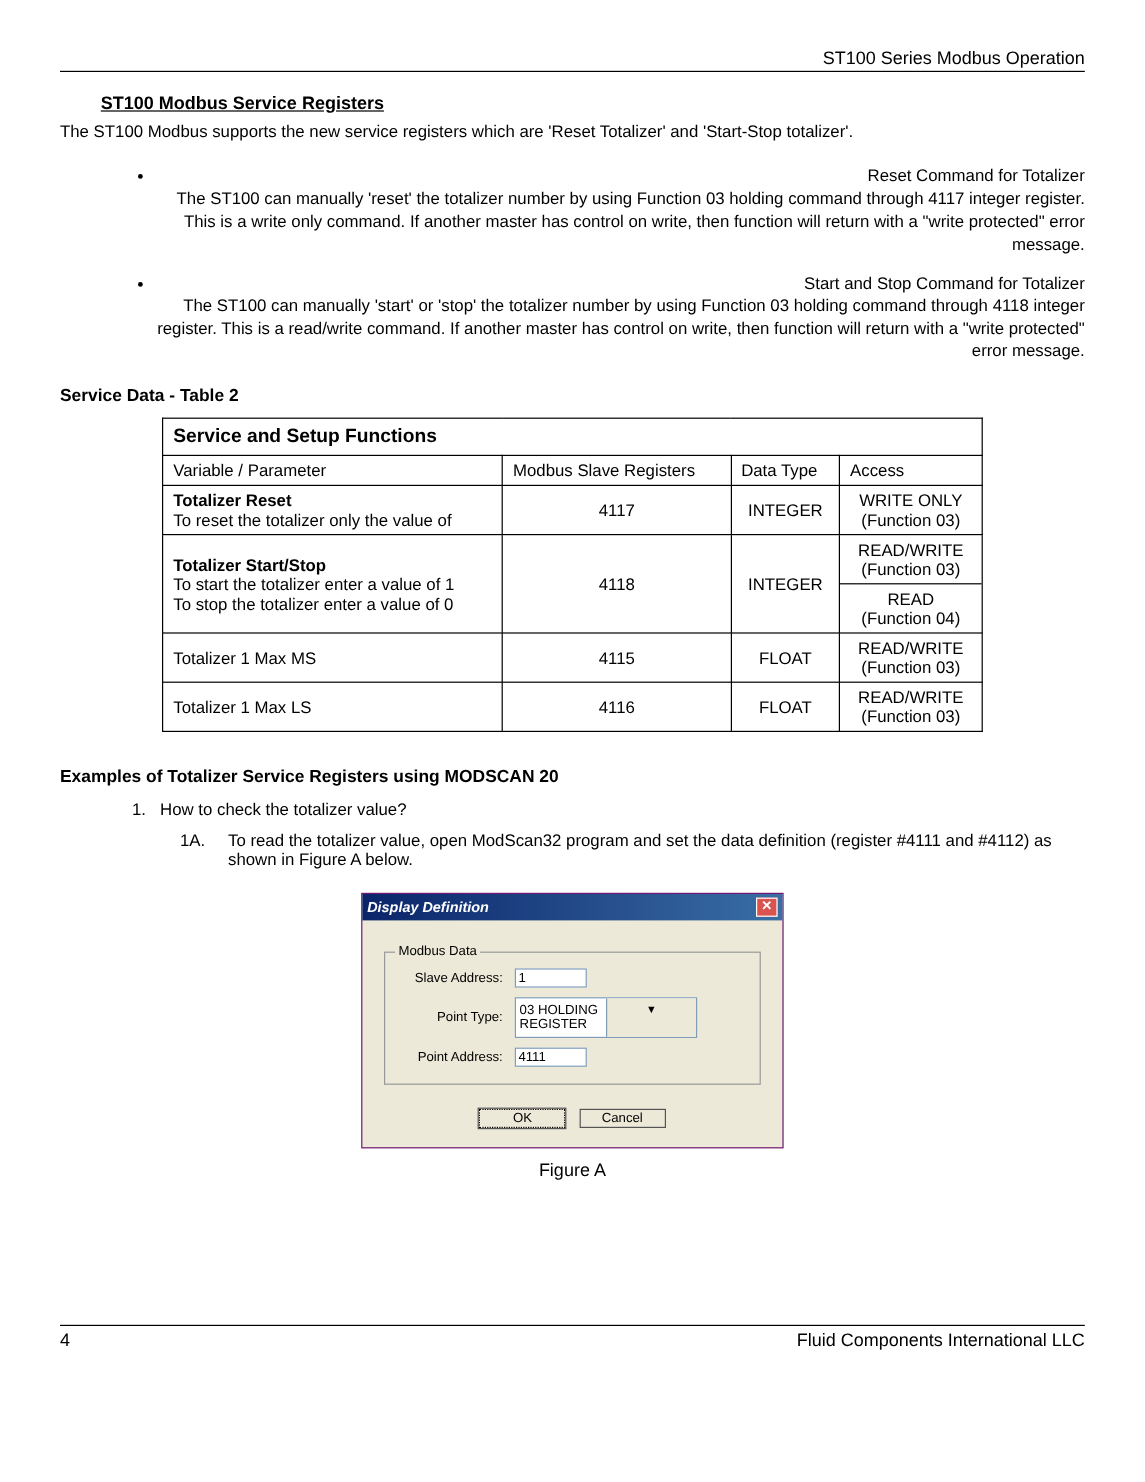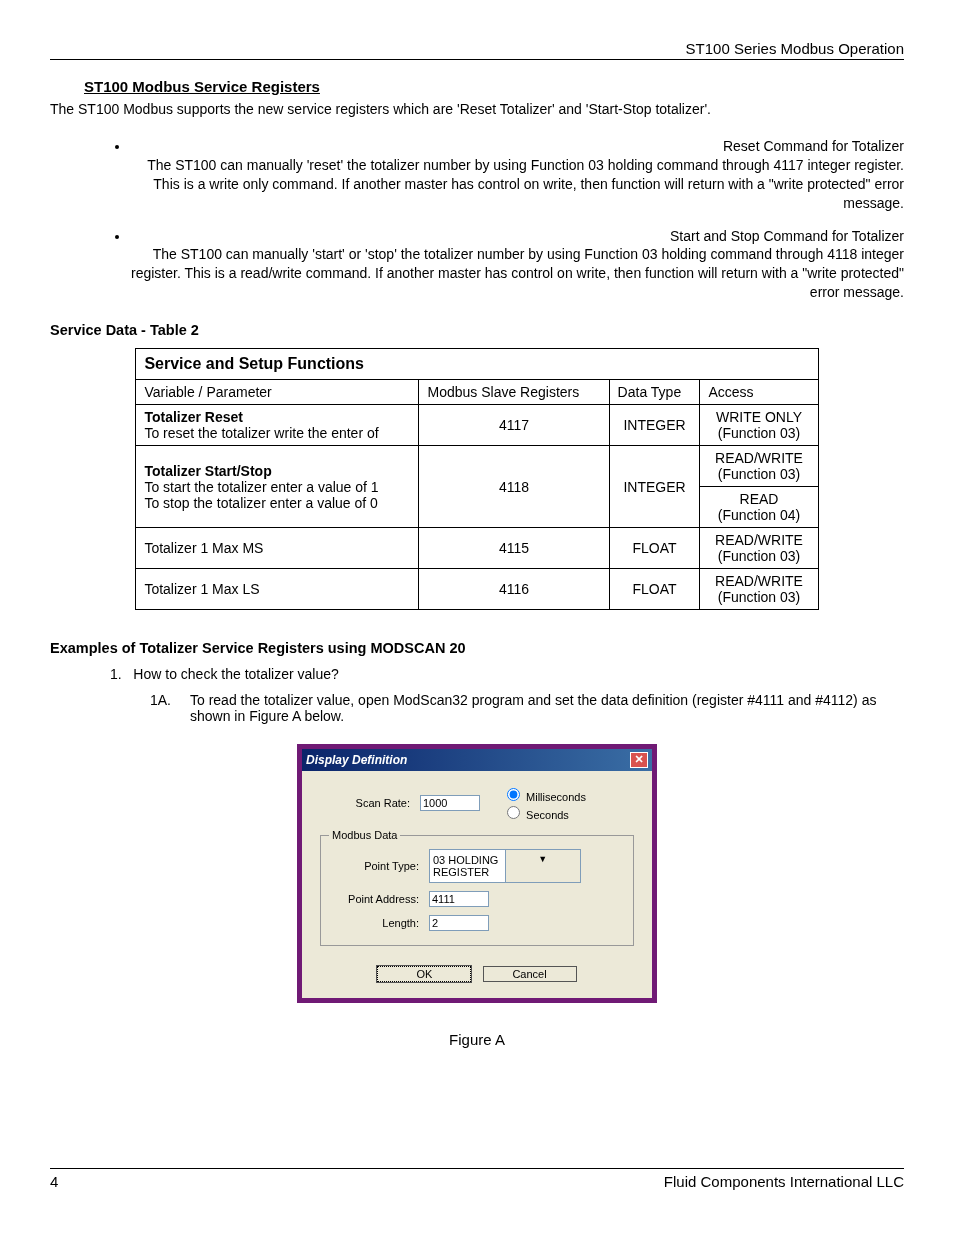--- a/index.html
+++ b/index.html
@@ -72,22 +72,22 @@
   }
   .ol-sub {
     margin-left: 100px;
     font-size: 14px;
     margin-bottom: 10px;
     display: flex;
   }
   .ol-sub .num { width: 40px; flex-shrink:0;}
   .dialog {
     width: 350px;
-    margin: 20px auto 28px auto;
-    border: 5px solid #701a75;
+    margin: 20px auto 10px auto;
+    border: 1px solid #701a75;
     background: #ece9d8;
     font-family: Tahoma, sans-serif;
     font-size: 11px;
   }
   .dialog .titlebar {
     background: linear-gradient(to right, #0a246a, #3a6ea5);
     color: #fff;
     font-weight: bold;
     padding: 3px 4px;
     font-size: 12px;
@@ -153,21 +153,21 @@
     text-align: center;
     font-size: 9px;
   }
   .btn-row { text-align: center; padding: 6px 0; }
   .btn {
     font-family: Tahoma, sans-serif;
     font-size: 11px;
     border: 1px solid #555;
     background: #ece9d8;
     padding: 1px 0;
-    width: 94px;
+    width: 72px;
     margin: 0 4px;
   }
   .btn.default { border: 1px dotted #000; outline:1px solid #555; }
   .fig-caption { text-align:center; font-size:15px; margin-top:6px; margin-bottom:120px;}
   .footer {
     display: flex;
     justify-content: space-between;
     border-top: 1px solid #000;
     padding-top: 4px;
     font-size: 15px;
@@ -200,21 +200,21 @@
       <tr class="title-row">
         <td colspan="4">Service and Setup Functions</td>
       </tr>
   <tr class="hdr">
     <td>Variable / Parameter</td>
     <td class="center">Modbus Slave Registers</td>
     <td class="center">Data Type</td>
     <td class="center">Access</td>
   </tr>
   <tr>
-    <td><b>Totalizer Reset</b><br><span>To reset the totalizer write the enter of</span></td>
+    <td><b>Totalizer Reset</b><br><span>To reset the totalizer only the value of</span></td>
     <td class="center">4117</td>
     <td class="center">INTEGER</td>
     <td class="center">WRITE ONLY<br>(Function 03)</td>
   </tr>
   <tr>
     <td><b>Totalizer Start/Stop</b><br>To start the totalizer enter a value of 1<br>To stop the totalizer enter a value of 0</td>
     <td class="center">4118</td>
     <td class="center">INTEGER</td>
     <td class="center" style="padding:0">
       <div style="border-bottom:1px solid #000;padding:4px 0">READ/WRITE<br>(Function 03)</div>
@@ -243,45 +243,37 @@
   <span class="num">1A.</span>
   <span>To read the totalizer value, open ModScan32 program and set the data definition (register #4111 and #4112) as shown in Figure A below.</span>
 </div>
 
 <div class="dialog">
   <div class="titlebar">
     <span>Display Definition</span>
     <span class="close">✕</span>
   </div>
   <div class="body">
-    <div class="row">
-      <span class="lbl">Scan Rate:</span>
-      <input class="txt" value="1000" style="">
-      <div class="radios">
-        <label><input type="radio" checked="" style=""> <span>Milliseconds</span></label>
-        <label><input type="radio" style=""> <span>Seconds</span></label>
-      </div>
-    </div>
     <fieldset class="group">
       <legend>Modbus Data</legend>
+      <div class="row">
+        <span class="lbl">Slave Address:</span>
+        <input class="txt" value="1" style="">
+      </div>
       <div class="row">
         <span class="lbl">Point Type:</span>
         <span class="select-wrap">
           <span>03 HOLDING REGISTER</span>
           <span class="arrow">▼</span>
         </span>
       </div>
       <div class="row">
         <span class="lbl">Point Address:</span>
         <input class="txt" value="4111" style="">
       </div>
-      <div class="row">
-        <span class="lbl">Length:</span>
-        <input class="txt" value="2" style="">
-      </div>
     </fieldset>
     <div class="btn-row">
       <button class="btn default">OK</button>
       <button class="btn">Cancel</button>
     </div>
   </div>
 </div>
 
 <div class="fig-caption">Figure A</div>
 

